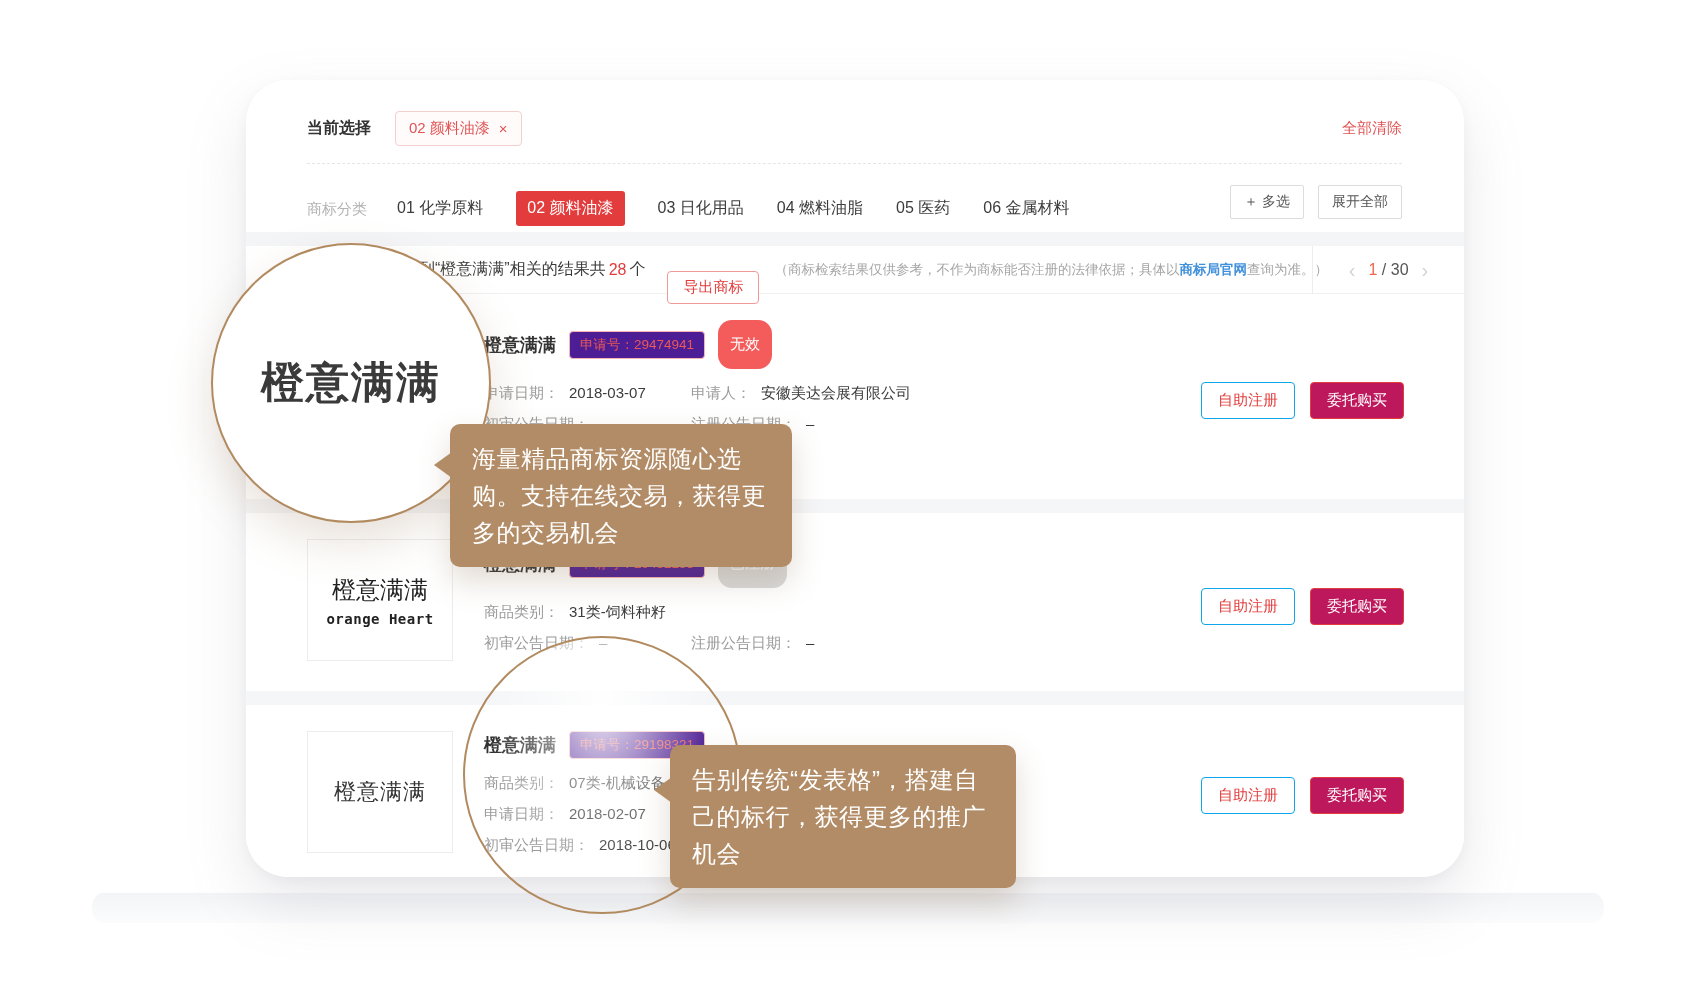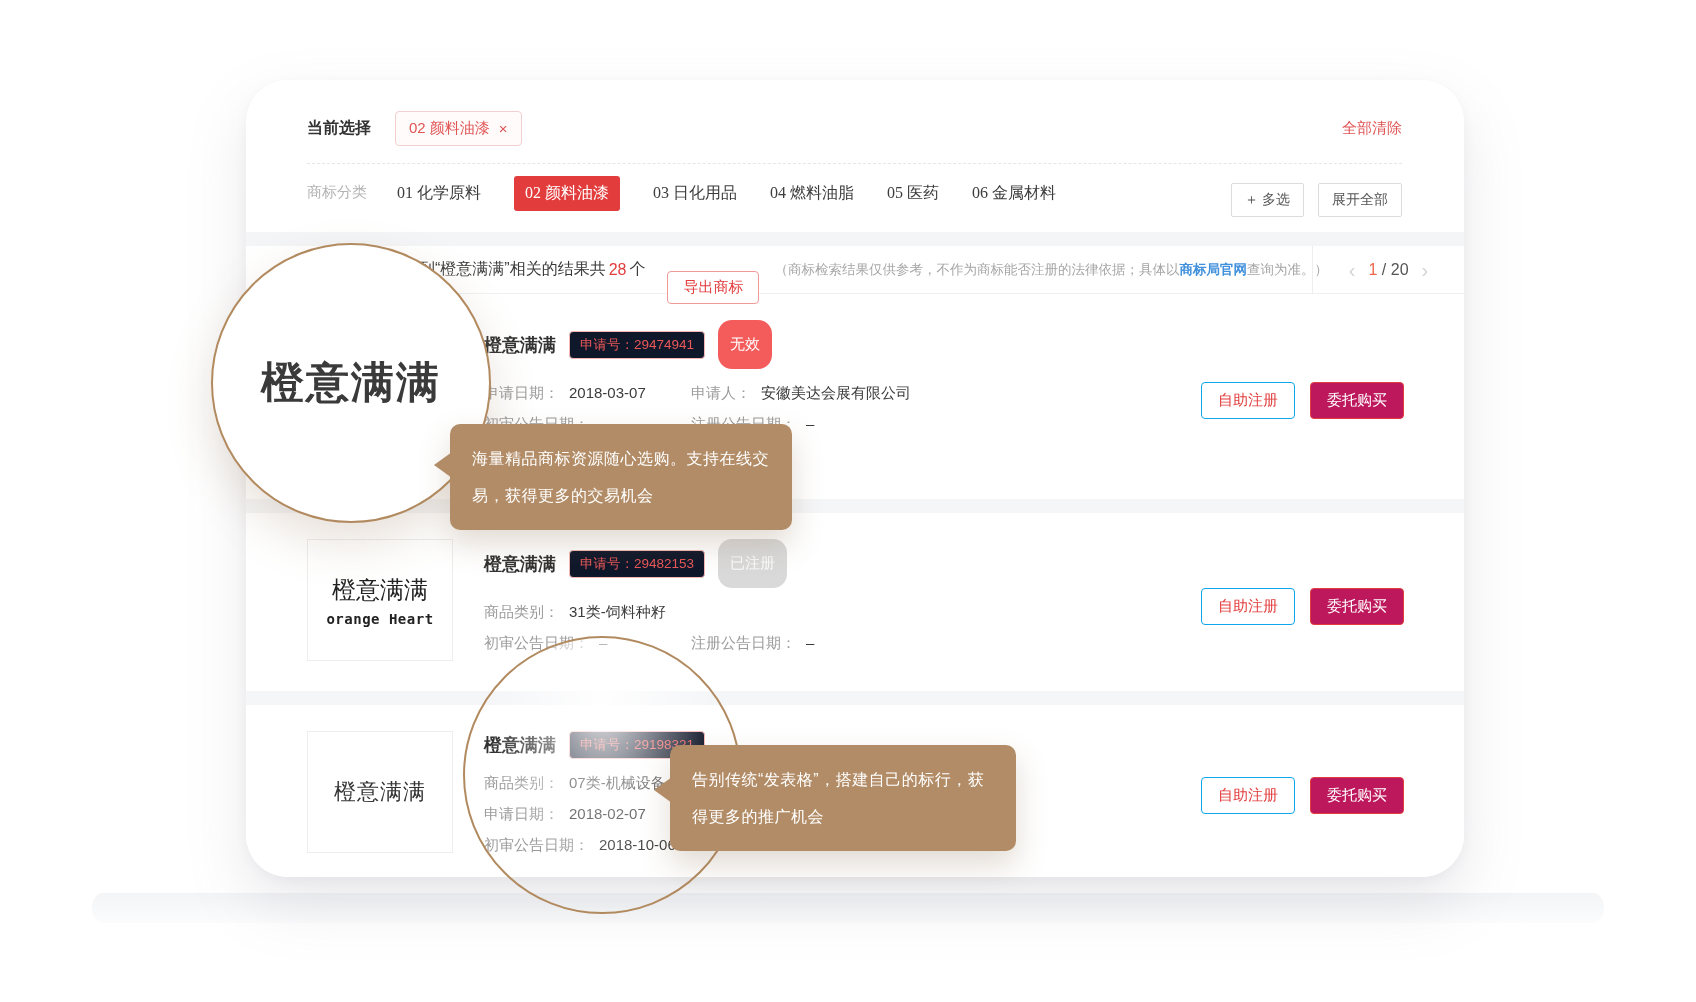--- a/index.html
+++ b/index.html
@@ -25,21 +25,21 @@
   .filter-row { display:flex; align-items:center; height:36px; }
   .filter-label { font-size:16px; font-weight:bold; color:#333; margin-right:24px; }
   .filter-chip {
     display:inline-flex; align-items:center; gap:9px; padding:7px 13px;
     background:#fffbfb; border:1px solid #f2cfcf; border-radius:4px;
     color:#e05454; font-size:15px; cursor:pointer;
   }
   .chip-close { color:#e05454; font-size:15px; line-height:1; }
   .clear-all { margin-left:auto; color:#e05454; font-size:15px; cursor:pointer; }
   .dashed-divider { border-top:1px dashed #e6e6e6; margin-top:17px; }
-  .category-row { display:flex; align-items:flex-start; margin-top:19px; height:36px;font-family:Liberation Serif, serif; }
+  .category-row { display:flex; align-items:flex-end; margin-top:19px; height:36px; }
   .category-label { color:#b3b3b3; font-size:15px; margin-right:30px; }
   .category-items { display:flex; align-items:center; gap:33px; font-size:16px; color:#3c3c3c; }
   .category-item { cursor:pointer; white-space:nowrap; }
   .category-item.selected {
     background:#e23c3c; color:#fff; padding:7px 11px; border-radius:3px; margin:-7px 0;
   }
   .category-actions { margin-left:auto; display:flex; gap:14px; }
   .ghost-btn {
     background:#fff; border:1px solid #dcdcdc; border-radius:2px; color:#555;
     font-size:14px; padding:7px 13px; cursor:pointer; font-family:inherit;
@@ -76,21 +76,21 @@
     display:flex; flex-direction:column; align-items:center; justify-content:center;
   }
   .thumb-text-plain { font-size:22px; color:#333; letter-spacing:1px; }
   .thumb-text-serif { font-family:"DejaVu Serif","Liberation Serif",serif; font-size:24px; color:#222; }
   .thumb-text-sub { font-family:"DejaVu Sans Mono","Liberation Mono",monospace; font-weight:bold; font-size:14px; color:#222; margin-top:5px; letter-spacing:.5px; }
   .row-main { flex:1; min-width:0; }
   .title-line { display:flex; align-items:center; gap:13px; margin-bottom:15px; }
   .row-title { font-size:18px; font-weight:bold; color:#333; }
   .app-badge {
     display:inline-block; padding:4px 10px; font-size:13.5px; color:#e95858;
-    background:#0f172a; border:1px solid #f6b6b4; border-radius:4px; white-space:nowrap;
+    background:#4c1d95; border:1px solid #f6b6b4; border-radius:4px; white-space:nowrap;
   }
   .status-badge { display:inline-block; padding:15px 12px; font-size:15px; border-radius:14px; color:#fff; }
   .status-invalid { background:#f45c5c; }
   .status-registered { background:#d9d9d9; color:#fbfbfb; }
   .field-line { position:relative; margin-top:12px; font-size:15px; height:19px; white-space:nowrap; }
   .f-label { color:#9b9b9b; margin-right:10px; }
   .f-value { color:#3c3c3c; }
   .f-col2 { position:absolute; left:207px; top:0; }
   .row-actions { margin-left:auto; align-self:center; display:flex; gap:15px; flex:none; }
   .btn-outline {
@@ -110,21 +110,21 @@
   }
   .magnifier-a .mag-text { font-size:43px; font-weight:bold; color:#3a3a3a; letter-spacing:2px; }
   .magnifier-b {
     position:absolute; left:463px; top:636px; width:278px; height:278px; border-radius:50%;
     border:2px solid #b28a5f; z-index:4;
     background:radial-gradient(ellipse at 50% 22%, rgba(255,255,255,.92) 0%, rgba(255,255,255,0) 58%);
   }
   
   .tooltip {
     position:absolute; background:#b28c66; color:#fff; border-radius:10px;
-    padding:16px 22px; font-size:16px; line-height:37px; letter-spacing:.5px; z-index:6;
+    padding:16px 22px; font-size:24px; line-height:37px; letter-spacing:.5px; z-index:6;
     box-shadow:0 14px 30px rgba(140,110,80,.25);
   }
   .tooltip::before {
     content:""; position:absolute; left:-16px; width:0; height:0;
     border-top:13px solid transparent; border-bottom:13px solid transparent;
     border-right:18px solid #b28c66;
   }
   .tooltip-a { left:450px; top:424px; width:342px; }
   .tooltip-a::before { top:28px; }
   .tooltip-b { left:670px; top:745px; width:346px; }
@@ -174,21 +174,21 @@
         <span>个</span>
         <button class="export-btn">导出商标</button>
         <span class="disclaimer">
           <span>（商标检索结果仅供参考，不作为商标能否注册的法律依据；具体以</span><span class="gov-link">商标局官网</span><span>查询为准。）</span>
         </span>
         <div class="pagination">
           <span class="page-arrow">‹</span>
           <span>
             <span class="page-current">1</span>
             <span class="page-sep">/</span>
-            <span class="page-total">20</span>
+            <span class="page-total">30</span>
           </span>
           <span class="page-arrow">›</span>
         </div>
       </div>
 
       <div class="rows-wrap">
 
         <div class="result-row r1">
           <div class="thumb">
             <span class="thumb-text-plain">橙意满满</span>

